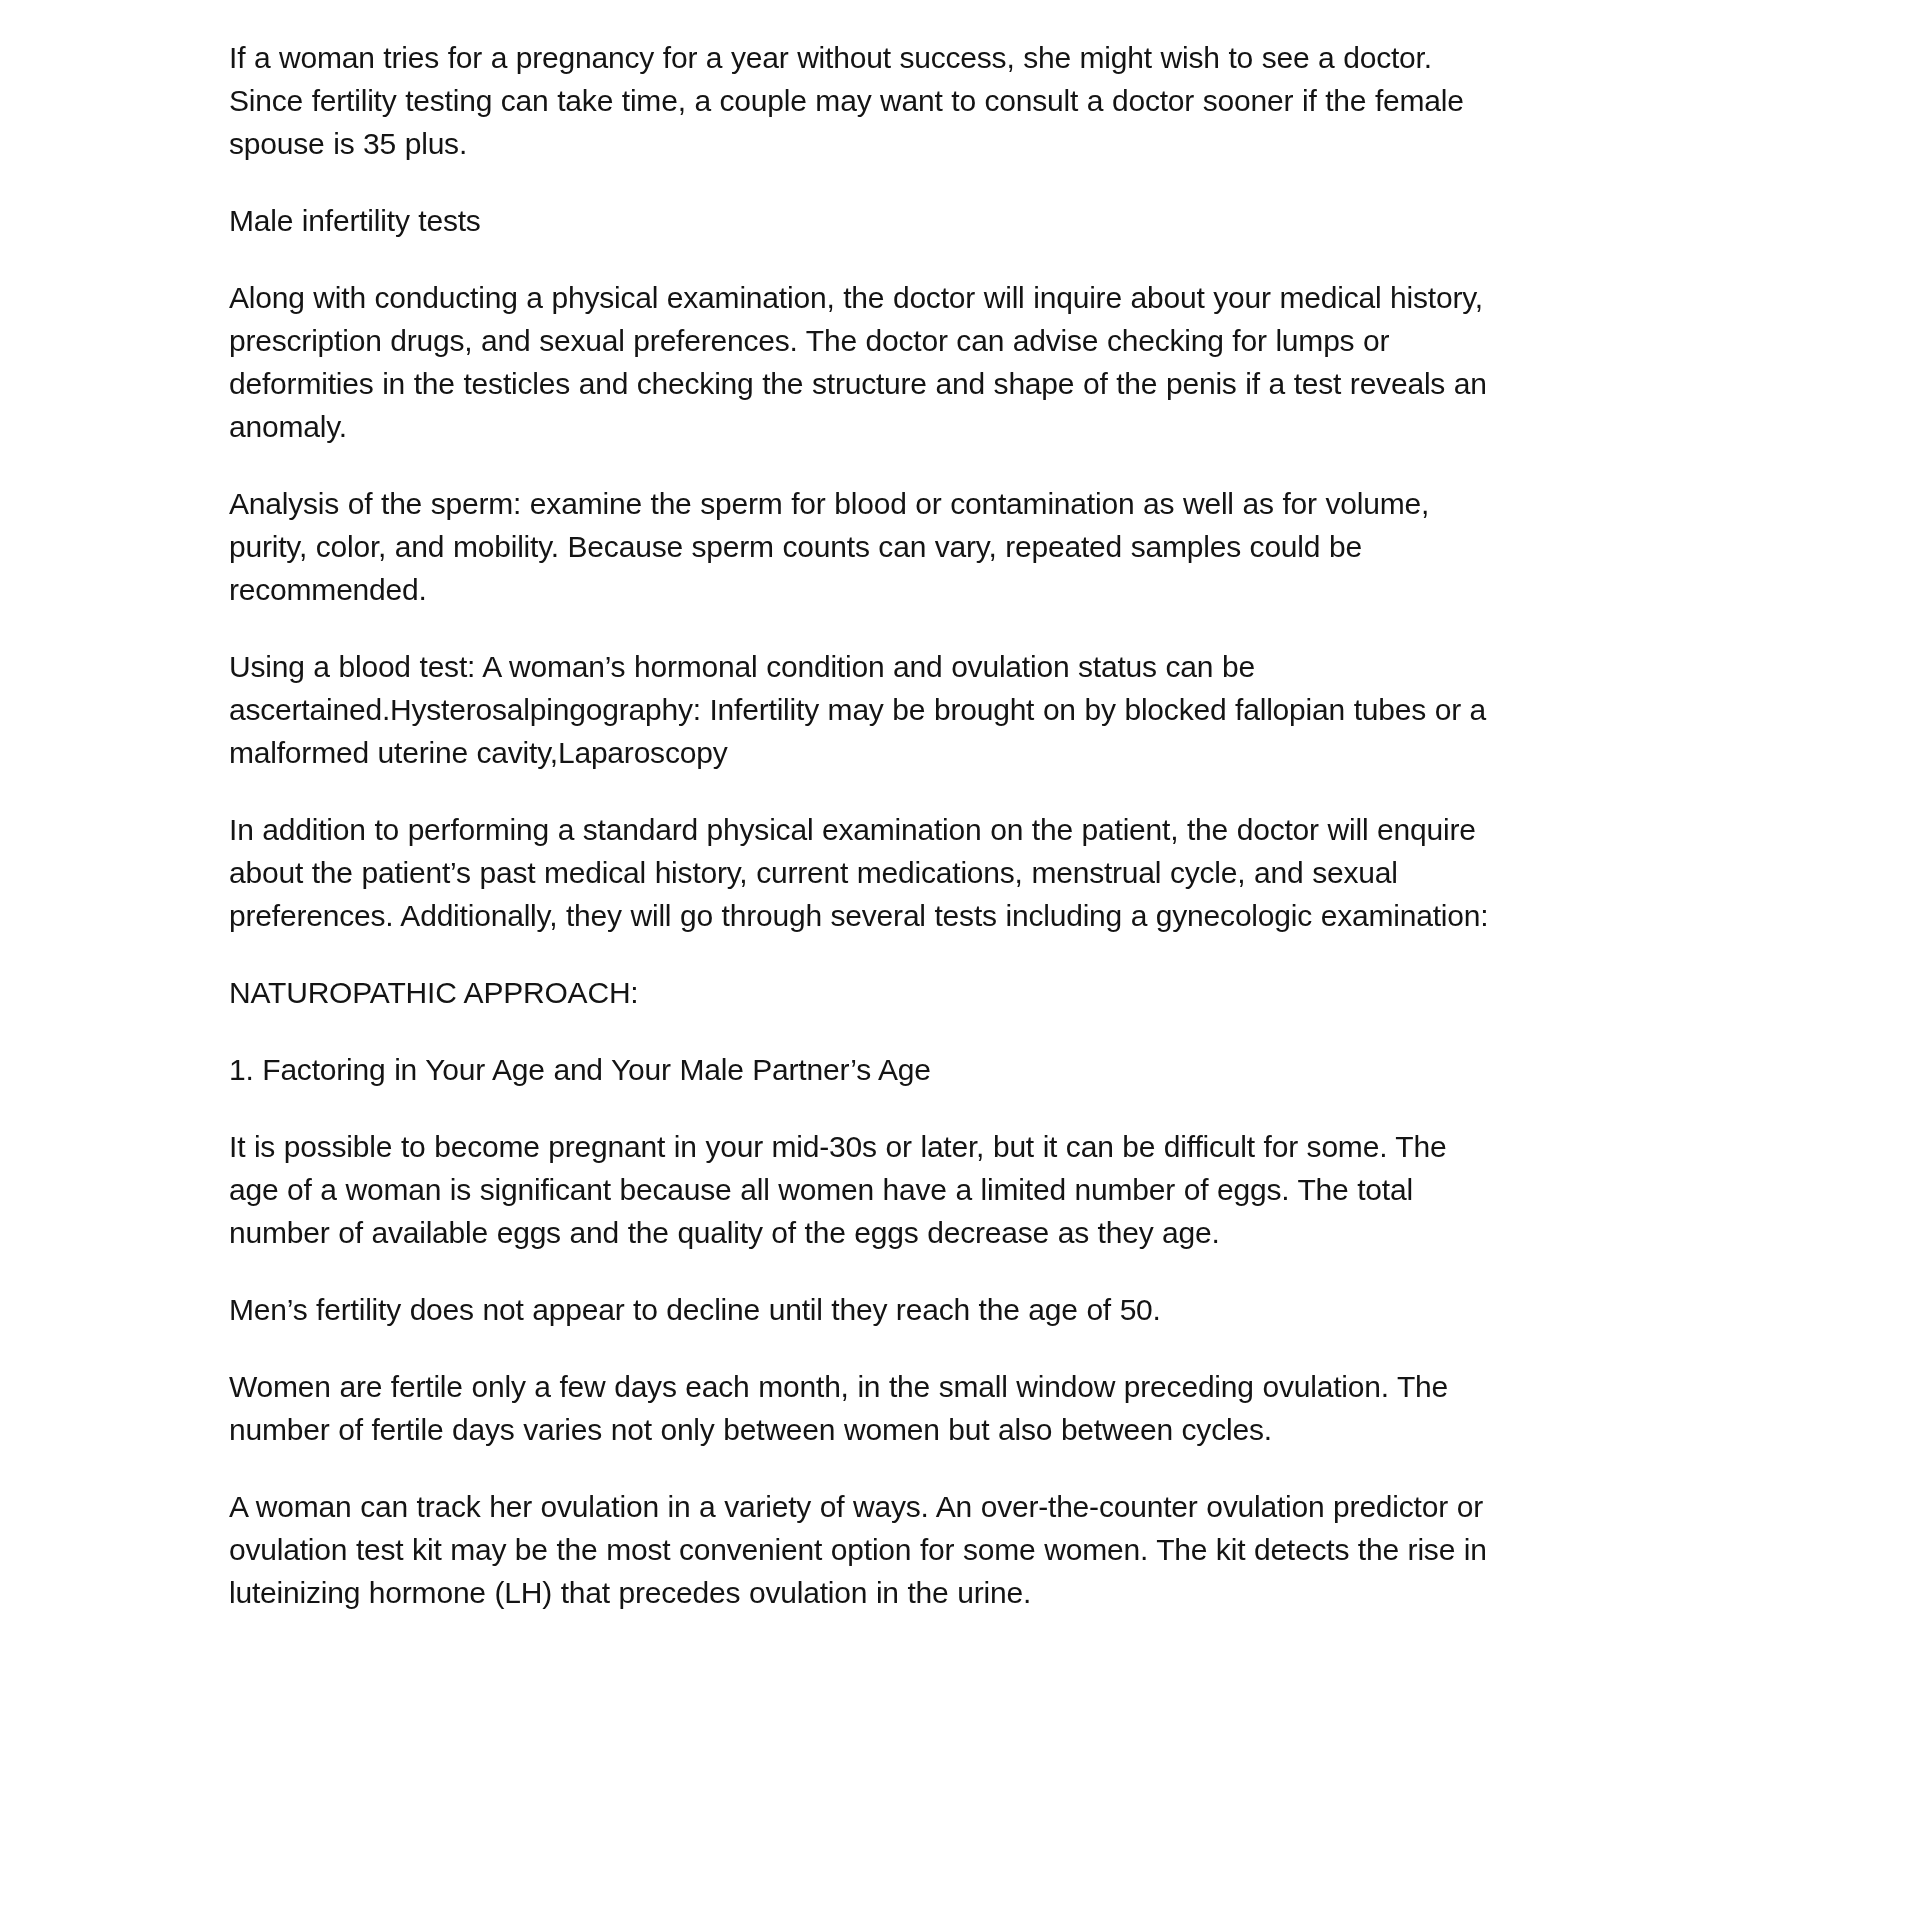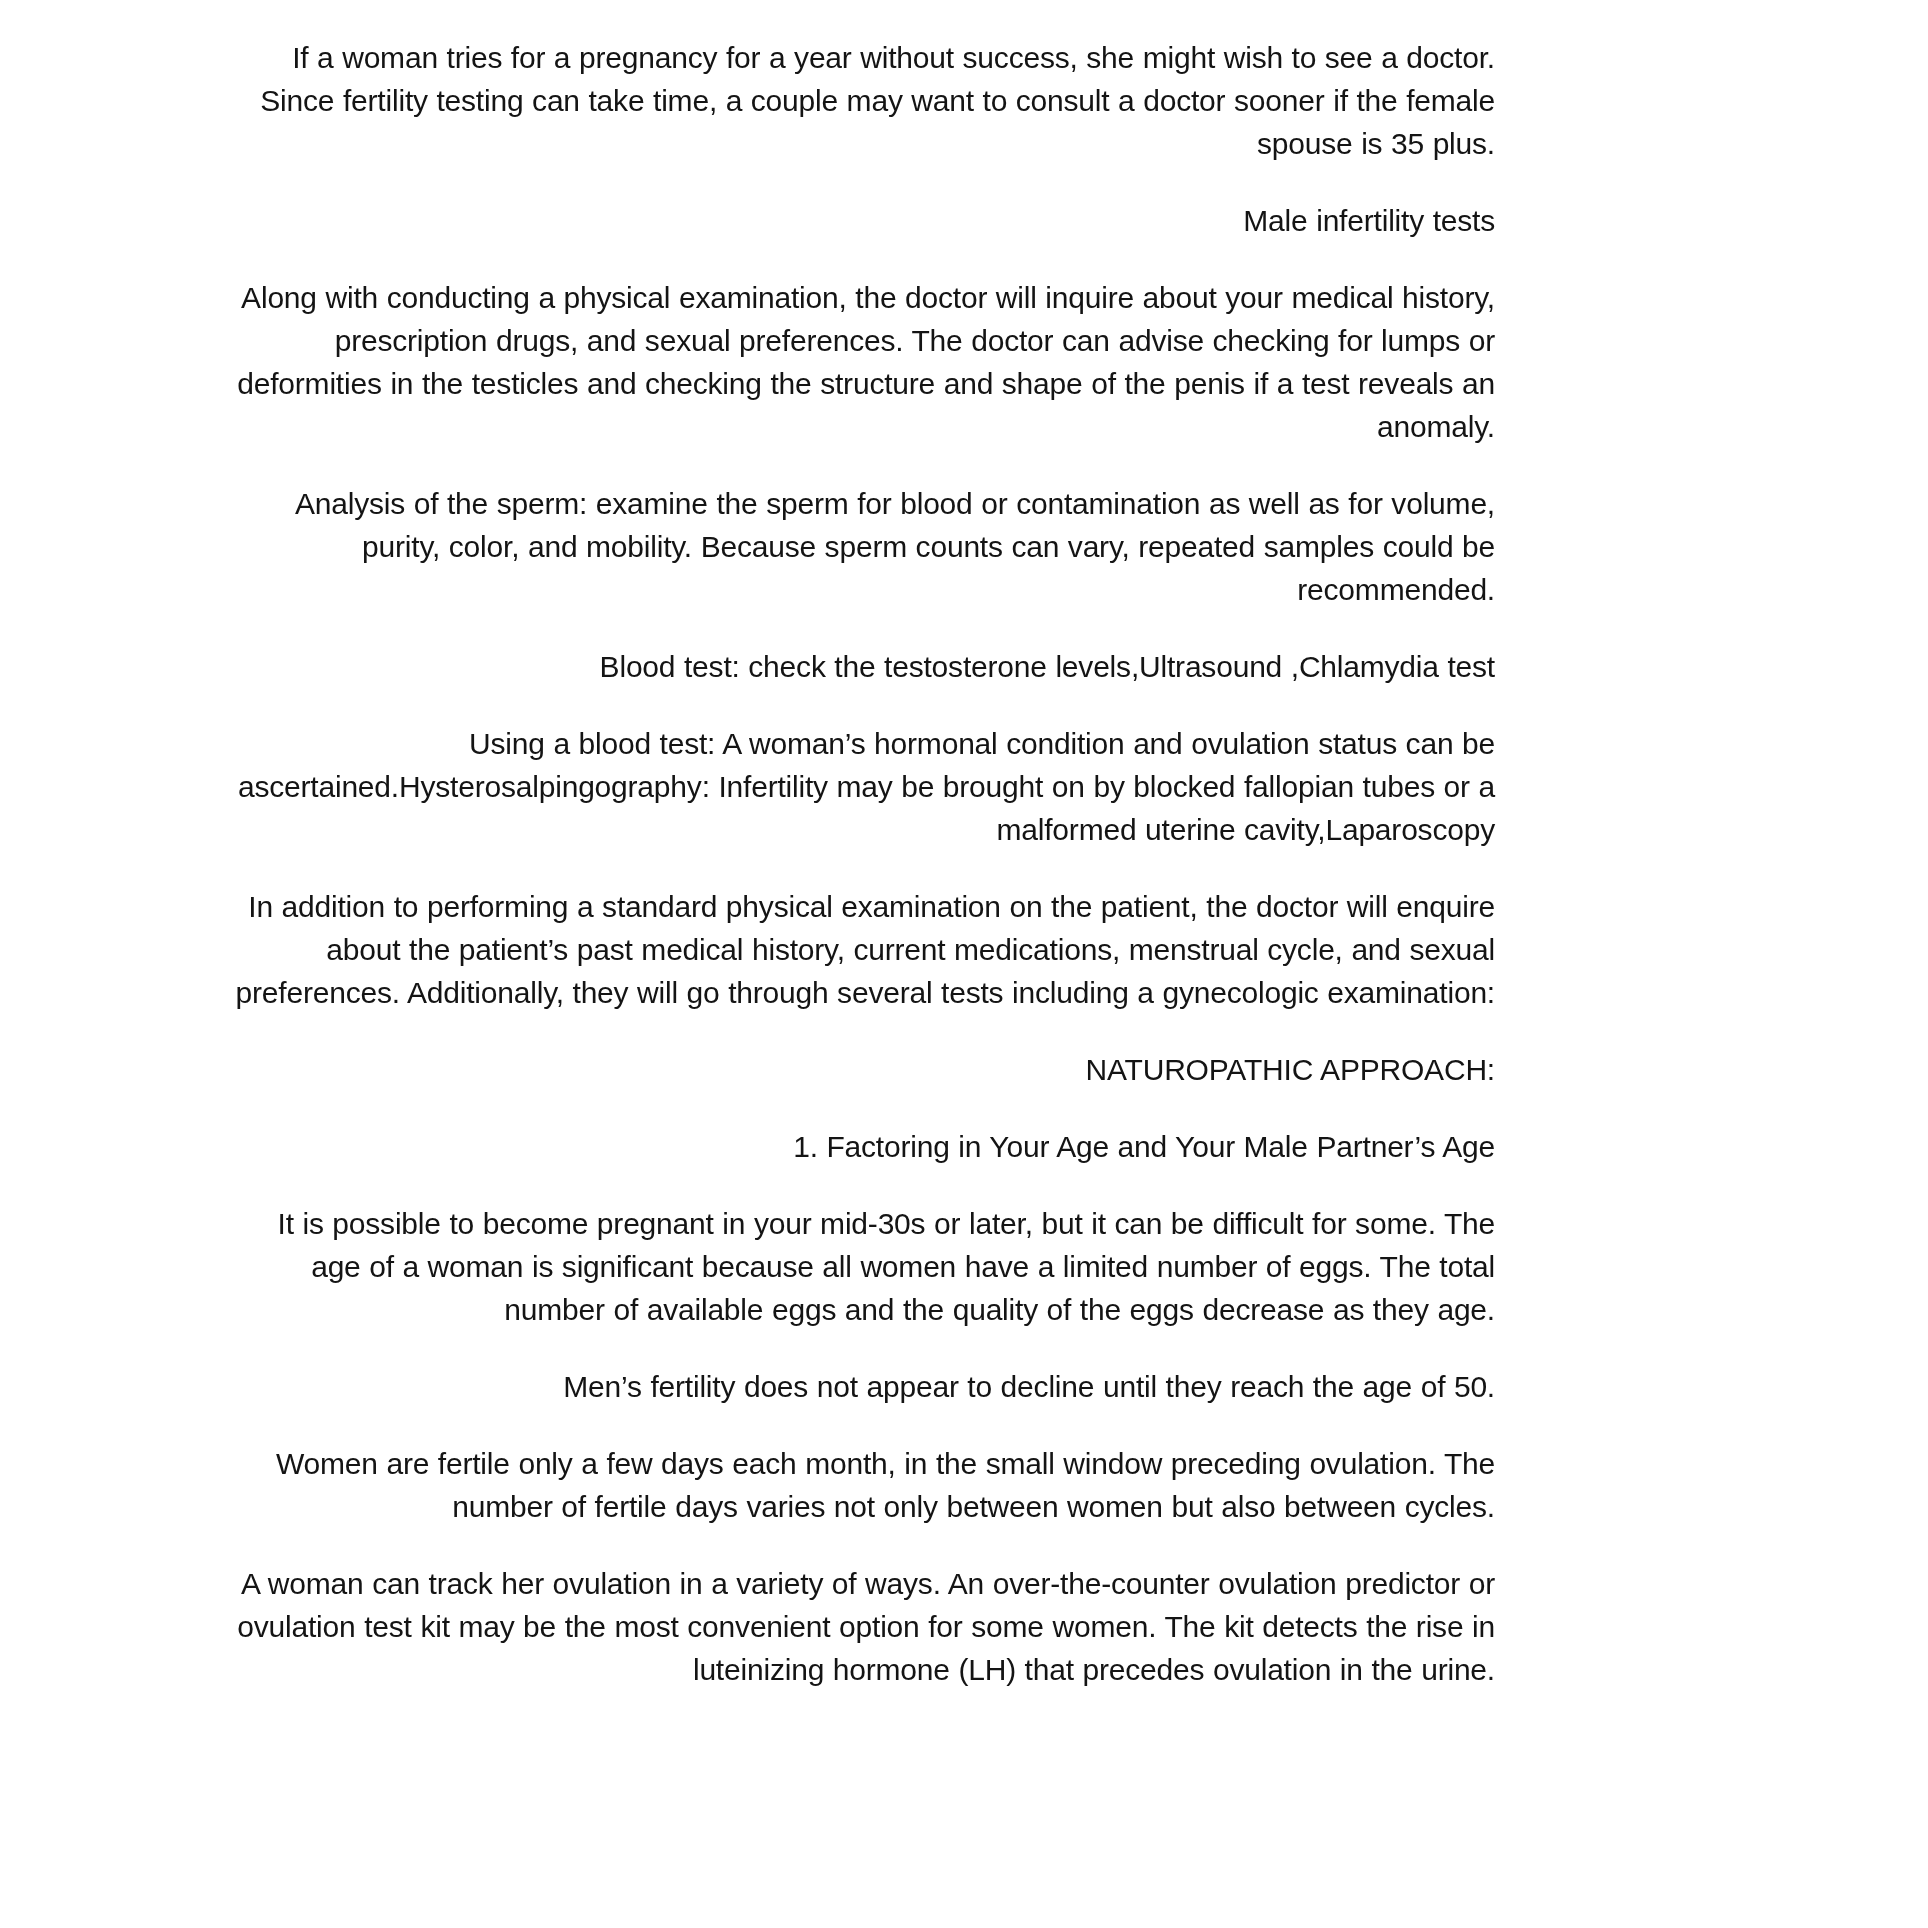--- a/index.html
+++ b/index.html
@@ -23,39 +23,37 @@
   }
   .doc-body {
     width: 1266px;
   }
   .doc-body p {
     margin: 0 0 34px 0;
     font-size: 30px;
     line-height: 43px;
     letter-spacing: -0.2px;
     word-spacing: 0.5px;
-    text-align: right;
   }
   .doc-body p.heading {
     font-weight: bold;
   }
   .bold {
     font-weight: normal;
   }
 </style>
 </head>
 <body style="background: rgb(255, 255, 255); color: rgb(20, 20, 20);">
 
 <div class="page">
   <div class="doc-body">
       <p class="body"><span>If a woman tries for a pregnancy for a year without success, she might wish to see a doctor. Since fertility testing can take time, a couple may want to consult a doctor sooner if the female spouse is 35 plus.</span></p>
       <p class="heading"><span class="bold">Male infertility tests</span></p>
       <p class="body"><span>Along with conducting a physical examination, the doctor will inquire about your medical history, prescription drugs, and sexual preferences. The doctor can advise checking for lumps or deformities in the testicles and checking the structure and shape of the penis if a test reveals an anomaly.</span></p>
       <p class="body"><span class="bold">Analysis of the sperm:</span><span> examine the sperm for blood or contamination as well as for volume, purity, color, and mobility. Because sperm counts can vary, repeated samples could be recommended.</span></p>
-      <p class="body"><span class="bold">Blood test:</span><span> check the testosterone levels,</span><span class="bold">Ultrasound ,Chlamydia test</span></p>
       <p class="body"><span class="bold">Using a blood test:</span><span> A woman’s hormonal condition and ovulation status can be ascertained.</span><span class="bold">Hysterosalpingography:</span><span> Infertility may be brought on by blocked fallopian tubes or a malformed uterine cavity,</span><span class="bold">Laparoscopy</span></p>
       <p class="body"><span>In addition to performing a standard physical examination on the patient, the doctor will enquire about the patient’s past medical history, current medications, menstrual cycle, and sexual preferences. Additionally, they will go through several tests including a gynecologic examination:</span></p>
       <p class="heading"><span class="bold">NATUROPATHIC APPROACH:</span></p>
       <p class="heading"><span class="bold">1. Factoring in Your Age and Your Male Partner’s Age</span></p>
       <p class="body"><span>It is possible to become pregnant in your mid-30s or later, but it can be difficult for some. The age of a woman is significant because all women have a limited number of eggs. The total number of available eggs and the quality of the eggs decrease as they age.</span></p>
       <p class="body"><span>Men’s fertility does not appear to decline until they reach the age of 50.</span></p>
       <p class="body"><span>Women are fertile only a few days each month, in the small window preceding ovulation. The number of fertile days varies not only between women but also between cycles.</span></p>
       <p class="body"><span>A woman can track her ovulation in a variety of ways. An over-the-counter ovulation predictor or ovulation test kit may be the most convenient option for some women. The kit detects the rise in luteinizing hormone (LH) that precedes ovulation in the urine.</span></p>
     </div>
 </div>

